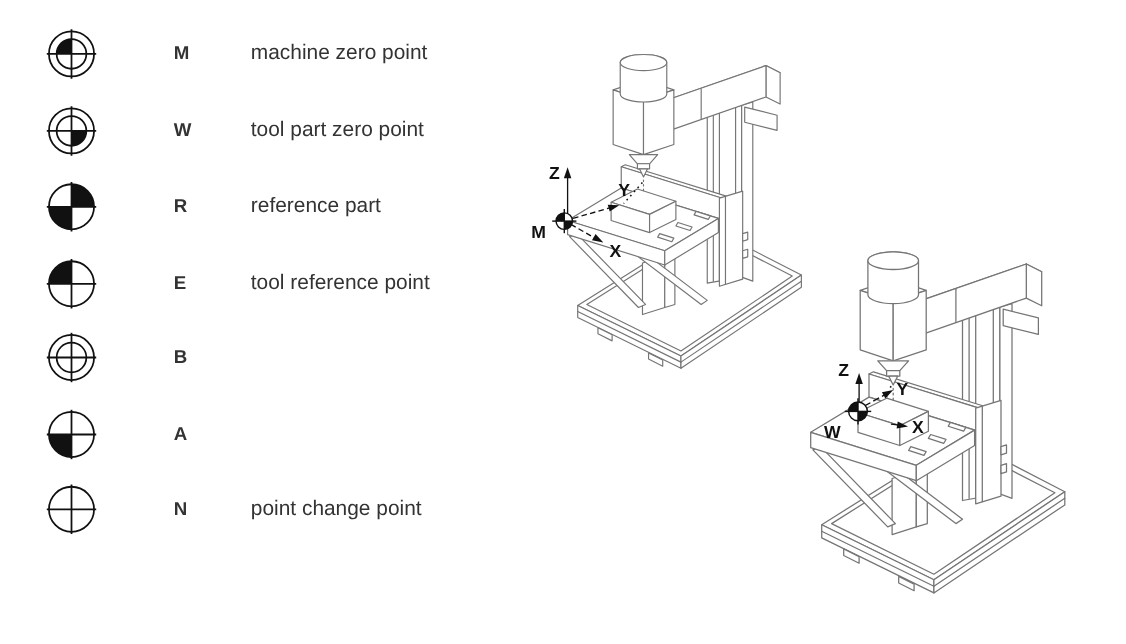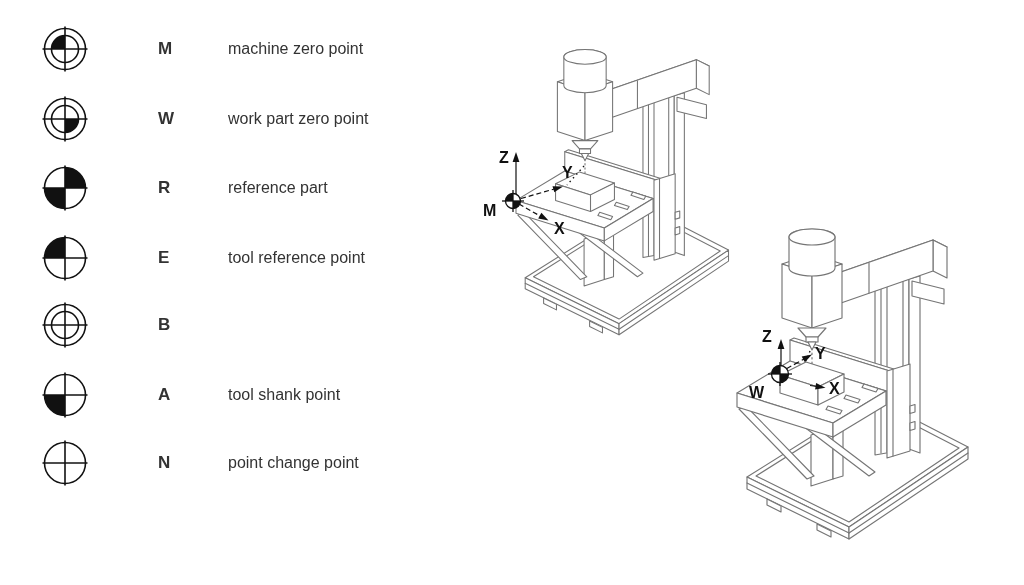--- a/index.html
+++ b/index.html
@@ -12,21 +12,21 @@
   }
   .legend{position:absolute;left:0;top:0;width:470px;height:585px;}
   .legend-row{position:absolute;left:42px;height:46px;width:420px;}
   .legend-sym{position:absolute;left:0;top:0;width:46px;height:46px;}
   .legend-letter{
     position:absolute;left:116px;top:0;width:40px;line-height:46px;
     font-size:17px;font-weight:bold;color:var(--text);
   }
   .legend-label{
     position:absolute;left:186px;top:0;width:240px;line-height:46px;
-    font-size:16px;color:var(--text);white-space:nowrap;
+    font-size:19px;color:var(--text);white-space:nowrap;
   }
   svg.stage{position:absolute;left:0;top:0;}
   .axis-label{
     font-family:"Liberation Sans", sans-serif;font-size:16px;font-weight:bold;
     fill:var(--ink);
   }
   .mach{stroke:#757575;stroke-width:1.15;fill:none;stroke-linejoin:round;stroke-linecap:round;}
   .axline{stroke:var(--ink);stroke-width:1.2;fill:none;}
   .axhead{fill:var(--ink);stroke:none;}
   .dots{stroke:var(--ink);stroke-width:1.4;stroke-dasharray:1.5,3.5;fill:none;}
@@ -48,21 +48,21 @@
     </div>
     <div class="legend-row" style="top: 96px;">
       <span class="legend-sym"><svg width="46" height="46" viewBox="0 0 46 46">
           <path d="M23,23 L36.5,23 A13.5,13.5 0 0 1 23,36.5 Z" fill="var(--ink)"></path>
           <circle cx="23" cy="23" r="20.5" fill="none" stroke="var(--ink)" stroke-width="1.6"></circle>
           <circle cx="23" cy="23" r="13.5" fill="none" stroke="var(--ink)" stroke-width="1.6"></circle>
           <line x1="0.5" y1="23" x2="45.5" y2="23" fill="none" stroke="var(--ink)" stroke-width="1.6"></line>
           <line x1="23" y1="0.5" x2="23" y2="45.5" fill="none" stroke="var(--ink)" stroke-width="1.6"></line>
         </svg></span>
       <span class="legend-letter">W</span>
-      <span class="legend-label">work part zero point</span>
+      <span class="legend-label">tool part zero point</span>
     </div>
     <div class="legend-row" style="top: 165px;">
       <span class="legend-sym"><svg width="46" height="46" viewBox="0 0 46 46">
           <path d="M23,23 L23,2.5 A20.5,20.5 0 0 1 43.5,23 Z" fill="var(--ink)"></path>
           <path d="M23,23 L23,43.5 A20.5,20.5 0 0 1 2.5,23 Z" fill="var(--ink)"></path>
           <circle cx="23" cy="23" r="20.5" fill="none" stroke="var(--ink)" stroke-width="1.6"></circle>
           <line x1="0.5" y1="23" x2="45.5" y2="23" fill="none" stroke="var(--ink)" stroke-width="1.6"></line>
           <line x1="23" y1="0.5" x2="23" y2="45.5" fill="none" stroke="var(--ink)" stroke-width="1.6"></line>
         </svg></span>
       <span class="legend-letter">R</span>
@@ -88,21 +88,20 @@
       <span class="legend-letter">B</span>
     </div>
     <div class="legend-row" style="top: 372px;">
       <span class="legend-sym"><svg width="46" height="46" viewBox="0 0 46 46">
           <path d="M23,23 L23,43.5 A20.5,20.5 0 0 1 2.5,23 Z" fill="var(--ink)"></path>
           <circle cx="23" cy="23" r="20.5" fill="none" stroke="var(--ink)" stroke-width="1.6"></circle>
           <line x1="0.5" y1="23" x2="45.5" y2="23" fill="none" stroke="var(--ink)" stroke-width="1.6"></line>
           <line x1="23" y1="0.5" x2="23" y2="45.5" fill="none" stroke="var(--ink)" stroke-width="1.6"></line>
         </svg></span>
       <span class="legend-letter">A</span>
-      <span class="legend-label">tool shank point</span>
     </div>
     <div class="legend-row" style="top: 440px;">
       <span class="legend-sym"><svg width="46" height="46" viewBox="0 0 46 46">
           <circle cx="23" cy="23" r="20.5" fill="none" stroke="var(--ink)" stroke-width="1.6"></circle>
           <line x1="0.5" y1="23" x2="45.5" y2="23" fill="none" stroke="var(--ink)" stroke-width="1.6"></line>
           <line x1="23" y1="0.5" x2="23" y2="45.5" fill="none" stroke="var(--ink)" stroke-width="1.6"></line>
         </svg></span>
       <span class="legend-letter">N</span>
       <span class="legend-label">point change point</span>
     </div>

